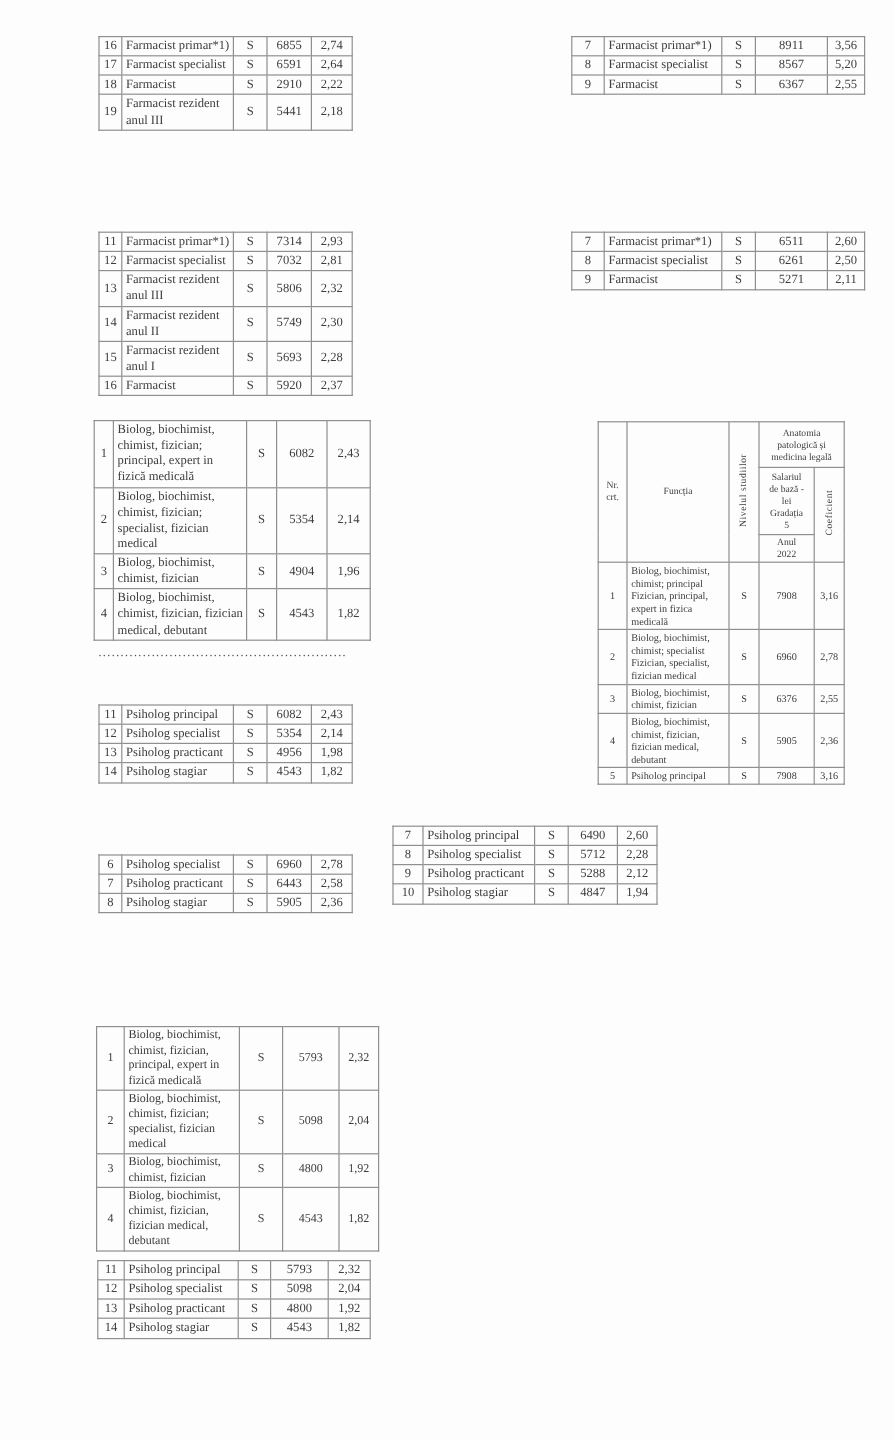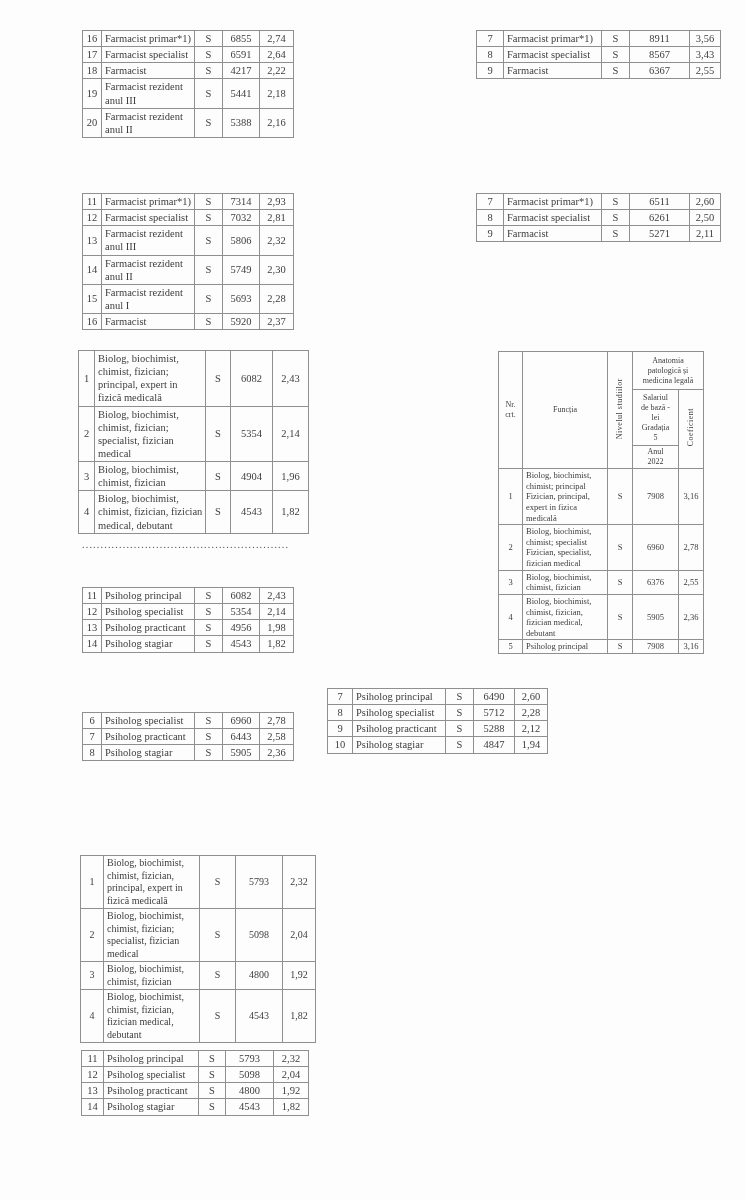--- a/index.html
+++ b/index.html
@@ -69,39 +69,31 @@
         <td>17</td>
         <td class="fn">Farmacist specialist</td>
         <td>S</td>
         <td>6591</td>
         <td>2,64</td>
       </tr>
       <tr>
         <td>18</td>
         <td class="fn">Farmacist</td>
         <td>S</td>
-        <td>4217</td>
+        <td>2910</td>
         <td>2,22</td>
       </tr>
       <tr>
         <td>19</td>
         <td class="fn">Farmacist rezident
 anul III</td>
         <td>S</td>
         <td>5441</td>
         <td>2,18</td>
       </tr>
-      <tr>
-        <td>20</td>
-        <td class="fn">Farmacist rezident
-anul II</td>
-        <td>S</td>
-        <td>5388</td>
-        <td>2,16</td>
-      </tr>
     </tbody>
 </table>
 
 <table class="grid" id="tblB">
   <colgroup>
       <col style="width:27px">
       <col style="width:98px">
       <col style="width:28px">
       <col style="width:60px">
       <col style="width:31px">
@@ -112,21 +104,21 @@
         <td class="fn">Farmacist primar*1)</td>
         <td>S</td>
         <td>8911</td>
         <td>3,56</td>
       </tr>
       <tr>
         <td>8</td>
         <td class="fn">Farmacist specialist</td>
         <td>S</td>
         <td>8567</td>
-        <td>3,43</td>
+        <td>5,20</td>
       </tr>
       <tr>
         <td>9</td>
         <td class="fn">Farmacist</td>
         <td>S</td>
         <td>6367</td>
         <td>2,55</td>
       </tr>
     </tbody>
 </table>

